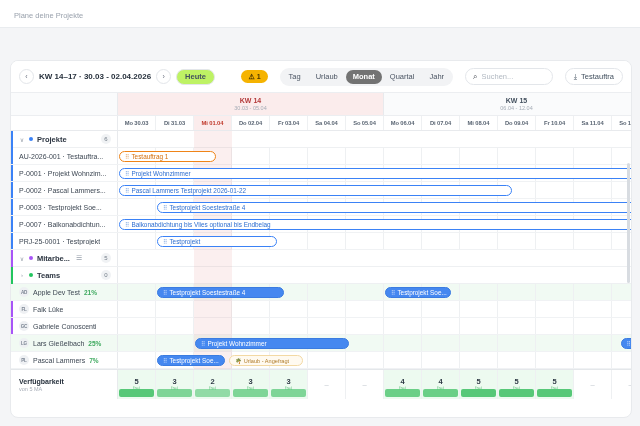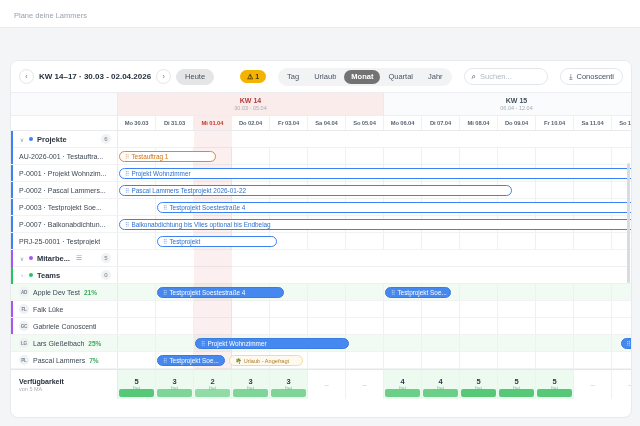--- a/index.html
+++ b/index.html
@@ -29,22 +29,22 @@
     border-bottom:1px solid #eceef1; background:#fff; gap:6px;
   }
   .navgrp { display:flex; align-items:center; gap:5px; }
   .circ-btn {
     width:15px; height:15px; border:1px solid #e3e6ea; border-radius:50%;
     background:#fff; display:flex; align-items:center; justify-content:center;
     font-size:7px; color:#6b7280; cursor:pointer;
   }
   .range-lbl { font-size:8px; font-weight:600; color:#26303c; white-space:nowrap; }
   .pill-btn {
-    border:1px solid #e3e6ea; border-radius:10px; background:#e5e5e5;
-    padding:2.5px 8px; font-size:7.5px; color:#42505f; cursor:pointer;
+    border:1px solid #e3e6ea; border-radius:10px; background:#bef264;
+    padding:2.5px 8px; font-size:7.5px; color:#42505f; cursor:pointer;font-weight:bold;
   }
   .spacer { flex:1; }
 
   .warn-pill {
     display:flex; align-items:center; gap:2px; background:#f5b301; color:#4a3600;
     border-radius:10px; padding:2.5px 7px; font-size:7px; font-weight:700; cursor:pointer;
   }
   .seg {
     display:flex; align-items:center; background:#f2f3f5; border-radius:11px;
     padding:2px; gap:1px; margin-left:6px;
@@ -180,21 +180,21 @@
     position:absolute; right:1px; top:70px; width:3px; height:120px;
     background:#d8dce1; border-radius:2px; z-index:8;
   }
 </style>
 </head>
 <body>
 
 <div class="app">
 
   <div class="page-head">
-    <div class="page-sub">Plane deine Lammers</div>
+    <div class="page-sub">Plane deine Projekte</div>
   </div>
   <div class="head-rule"></div>
 
   <div class="card">
 
     <div class="toolbar">
       <div class="navgrp">
         <div class="circ-btn">‹</div>
         <div class="range-lbl">KW 14–17 · 30.03 - 02.04.2026</div>
         <div class="circ-btn">›</div>
@@ -217,21 +217,21 @@
         </div>
 
       <div class="spacer"></div>
 
       <div class="search">
         <span>⌕</span>
         <input type="text" placeholder="Suchen..." style="">
       </div>
       <div class="export-btn">
         <span>⤓</span>
-        <span>Conoscenti</span>
+        <span>Testauftra</span>
       </div>
     </div>
 
     <div class="grid-wrap">
 
       <div class="today-stripe" id="today-stripe" style="left: 183px; top: 38px; height: 238px;"></div>
 
       <div class="row wk-row">
         <div class="lcell"></div>
         <div class="rcells" id="week-bands">

